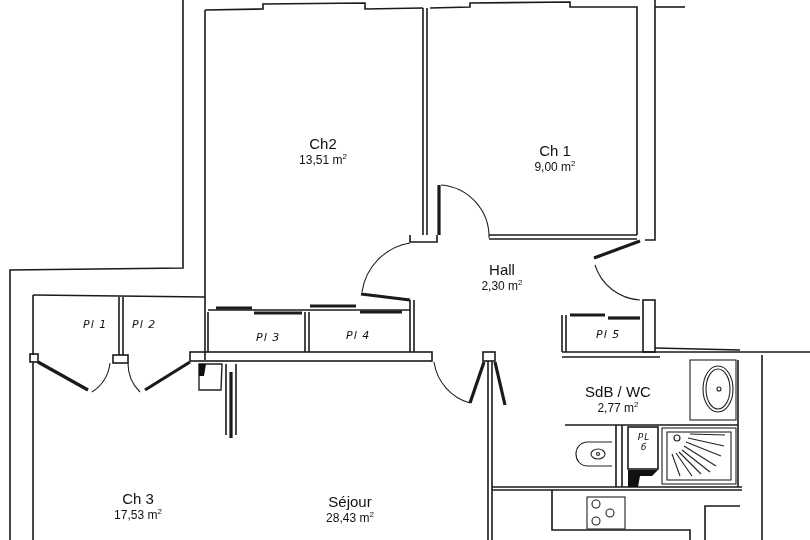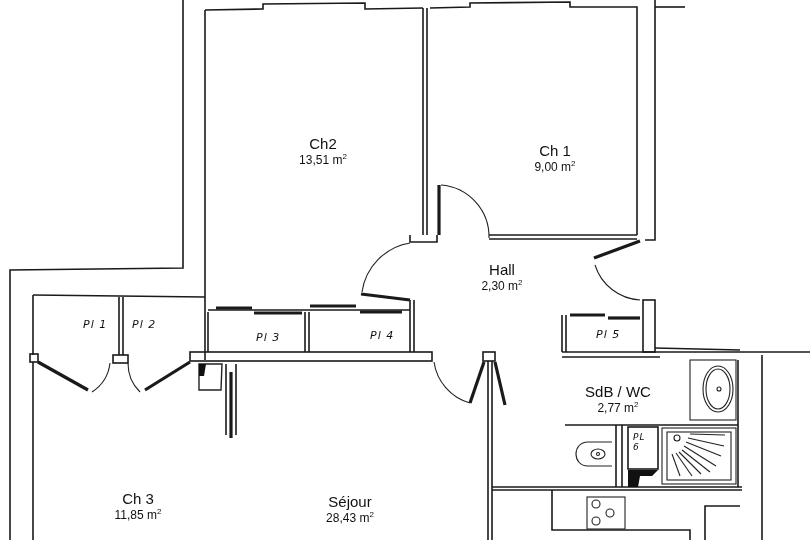--- a/index.html
+++ b/index.html
@@ -164,25 +164,25 @@
 <div class="lbl" style="left:462px;top:261px;width:80px;">
   <div class="room-name">Hall</div>
   <div class="room-area"><span>2,30 m</span><sup>2</sup></div>
 </div>
 <div class="lbl" style="left:568px;top:383px;width:100px;">
   <div class="room-name">SdB / WC</div>
   <div class="room-area"><span>2,77 m</span><sup>2</sup></div>
 </div>
 <div class="lbl" style="left:98px;top:490px;width:80px;">
   <div class="room-name">Ch 3</div>
-  <div class="room-area"><span>11,85 m</span><sup>2</sup></div>
+  <div class="room-area"><span>17,53 m</span><sup>2</sup></div>
 </div>
 <div class="lbl" style="left:310px;top:493px;width:80px;">
   <div class="room-name">Séjour</div>
   <div class="room-area"><span>28,43 m</span><sup>2</sup></div>
 </div>
 
 <div class="hand" style="left:72px;top:318px;margin-left:11px;">Pl 1</div>
 <div class="hand" style="left:132px;top:318px;">Pl 2</div>
 <div class="hand" style="left:256px;top:331px;">Pl 3</div>
-<div class="hand" style="left:346px;top:329px;margin-left:24px;">Pl 4</div>
+<div class="hand" style="left:346px;top:329px;">Pl 4</div>
 <div class="hand" style="left:596px;top:328px;text-align:right;">Pl 5</div>
-<div class="hand" style="left:633px;top:432px;width:22px;font-size:9px;line-height:10px;text-align:left;white-space:normal;">PL 6</div>
+<div class="hand" style="left:633px;top:432px;width:22px;font-size:9px;line-height:10px;text-align:center;white-space:normal;">PL 6</div>
 
 </body></html>

